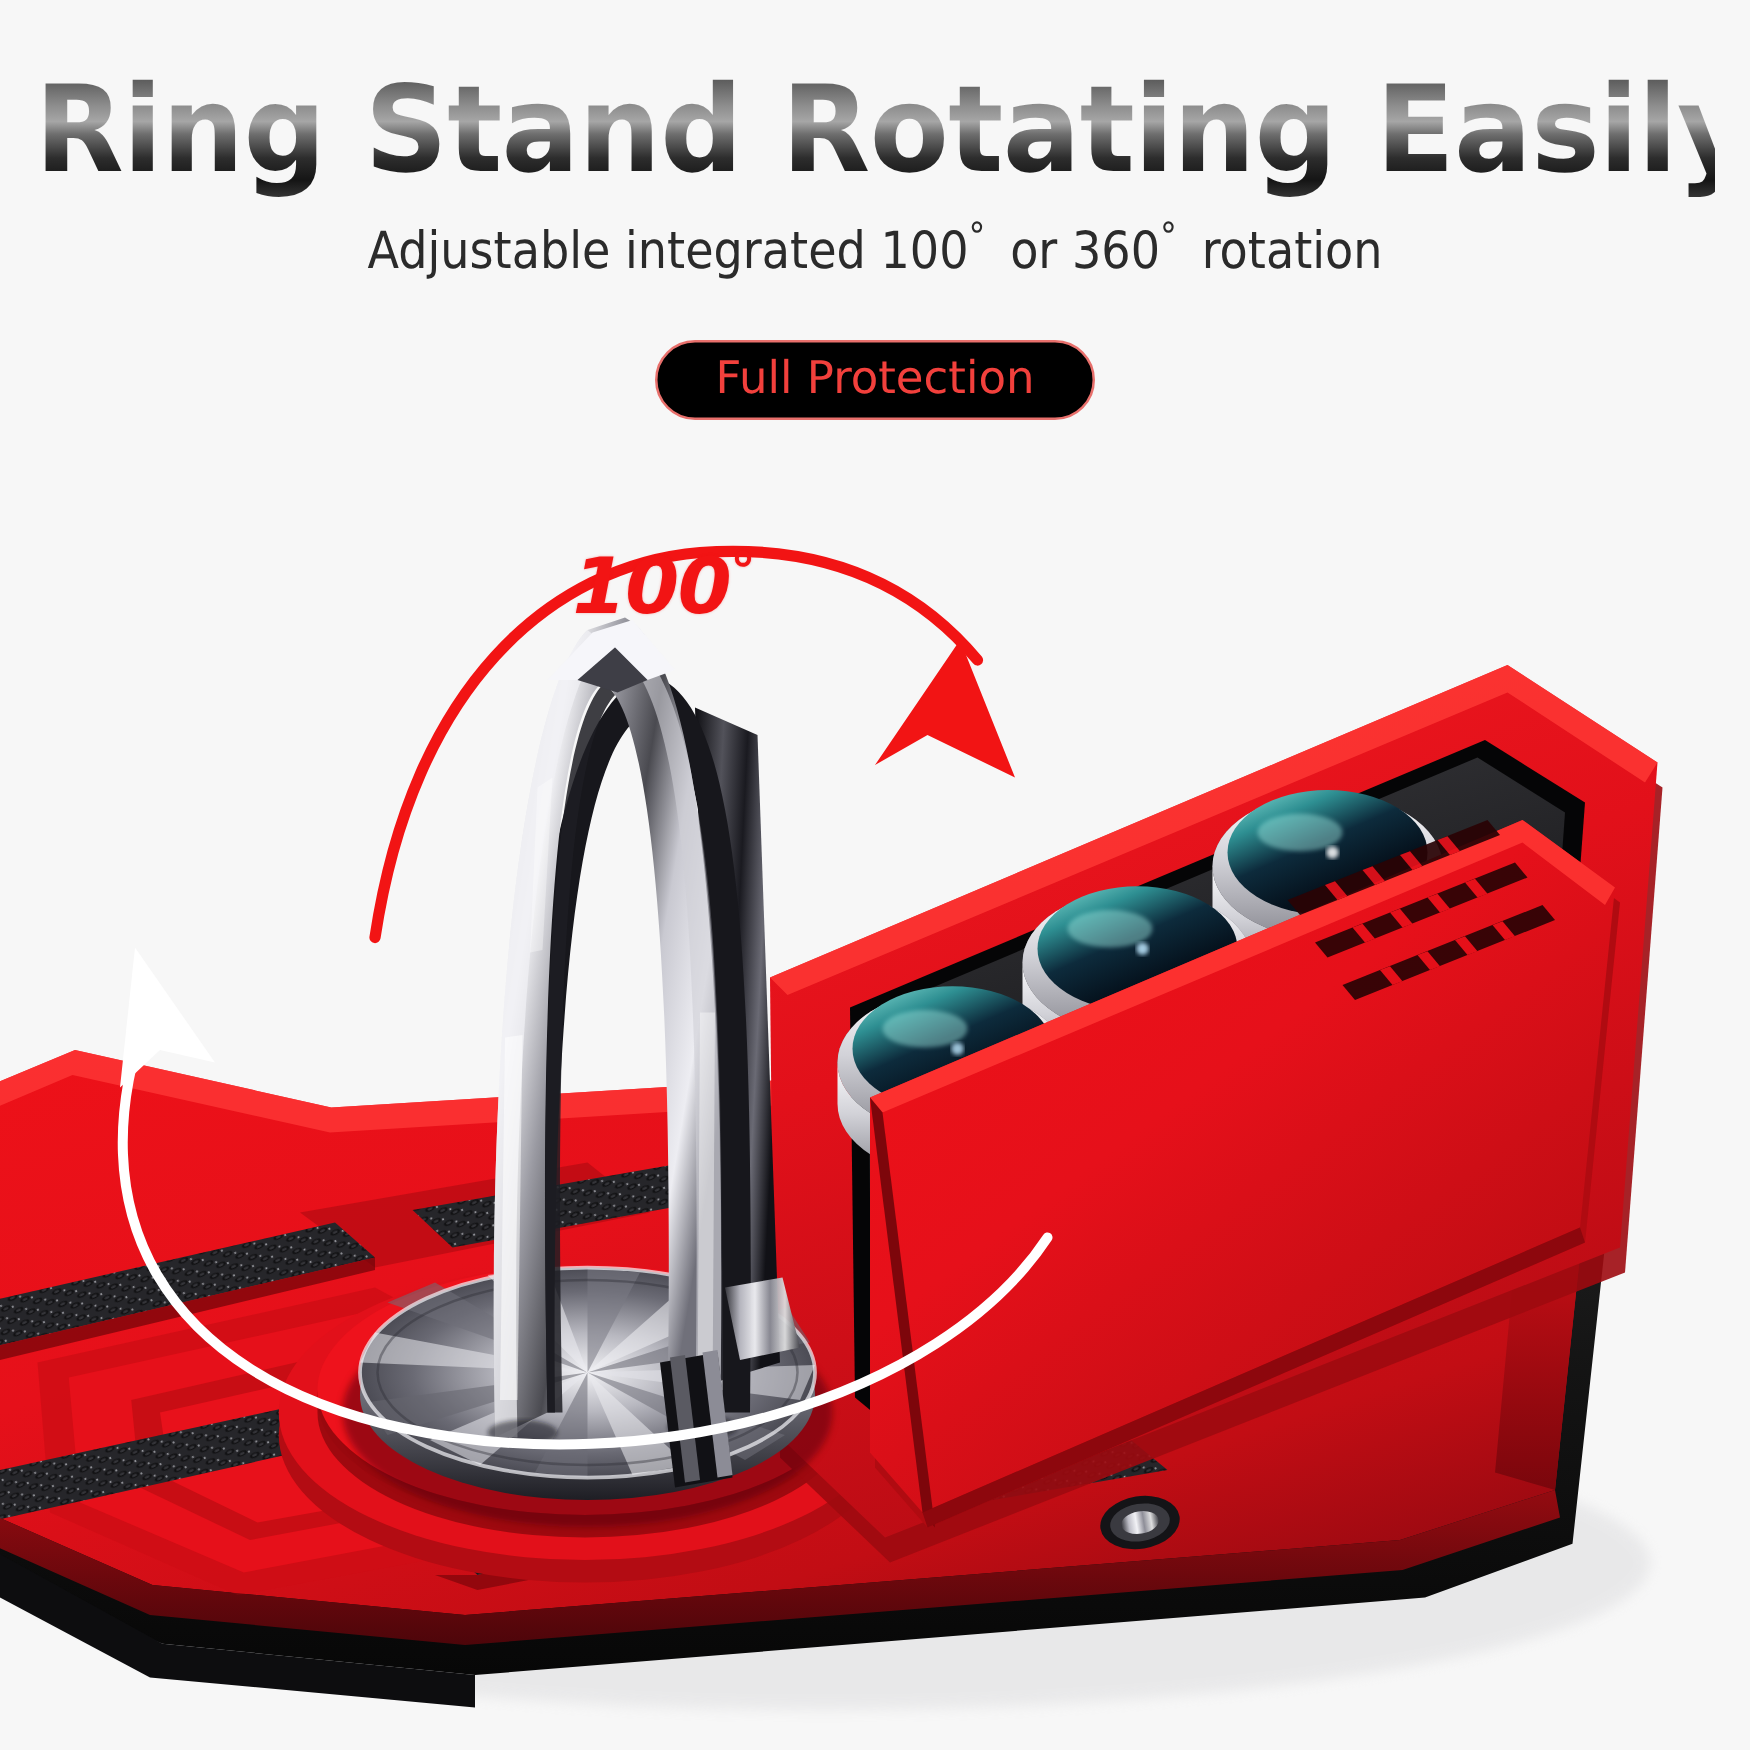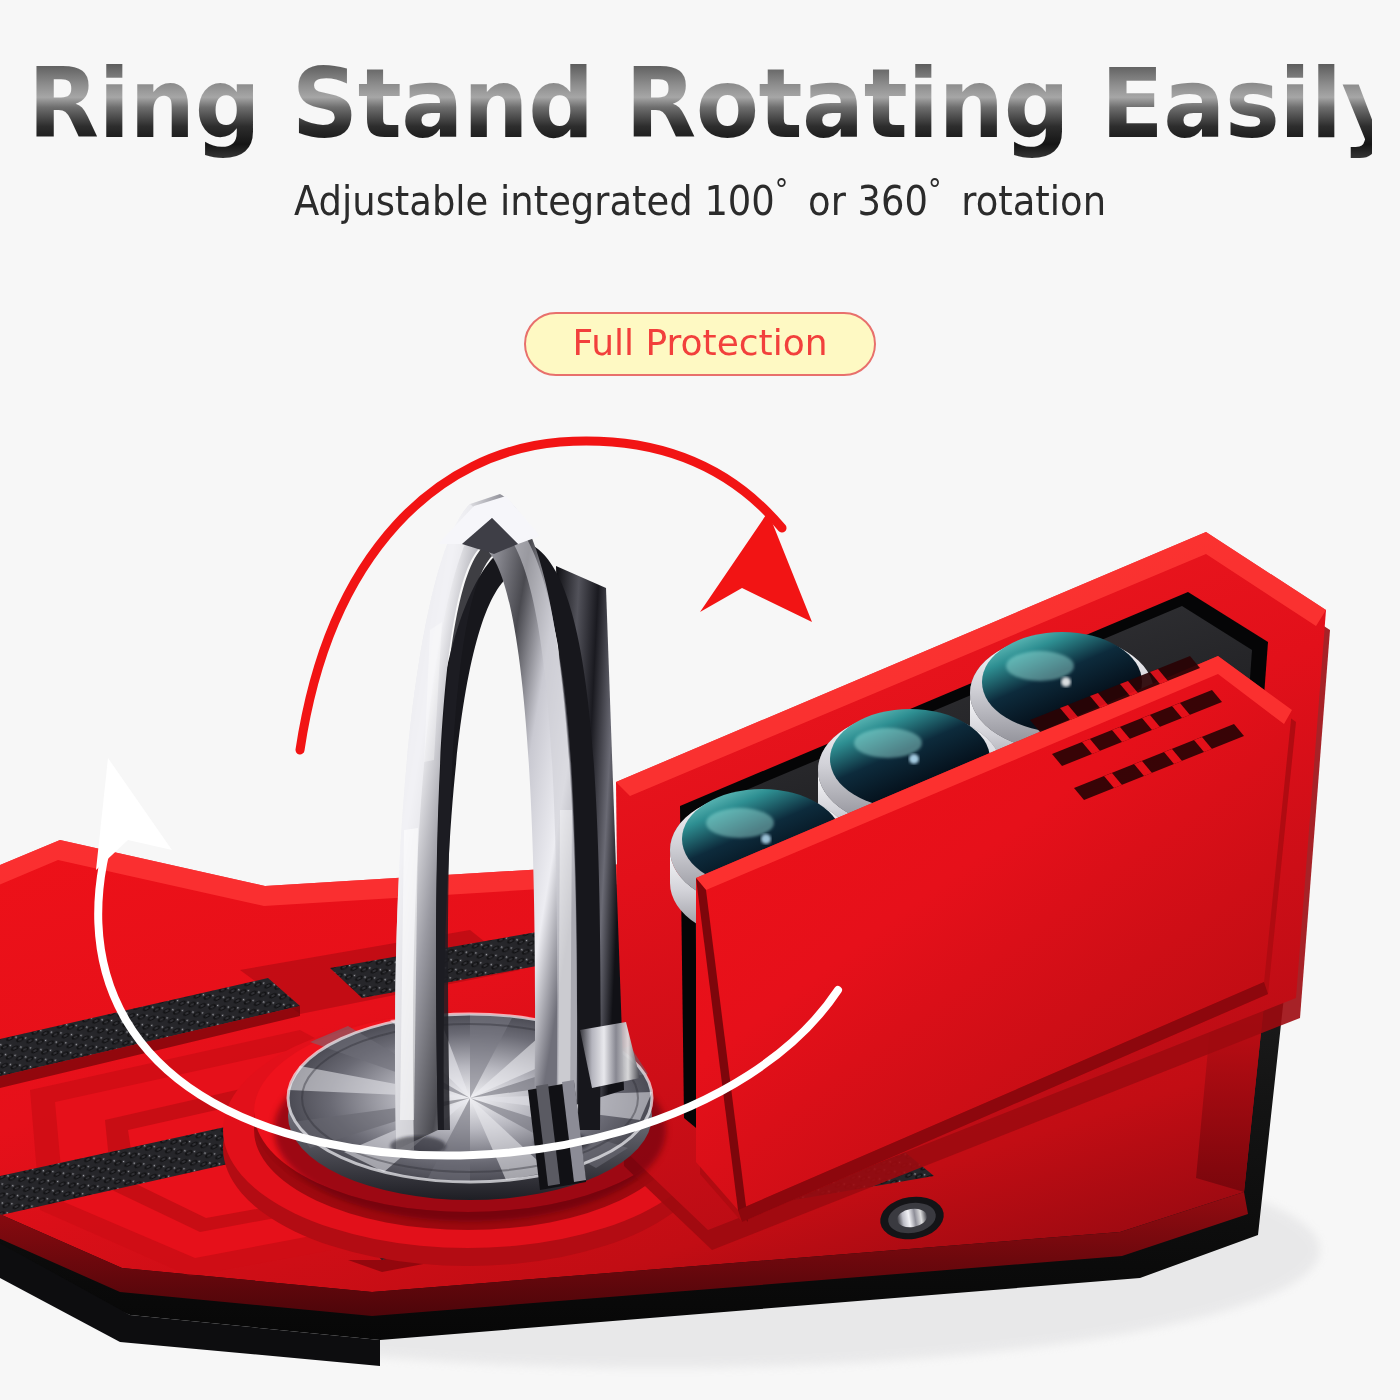--- a/index.html
+++ b/index.html
@@ -44,23 +44,22 @@
 
   .badge-wrap{position:absolute;left:0;top:272px;width:1400px;text-align:center;}
   .badge{
     display:inline-block;
     padding:8px 46px 11px;
     border:2px solid #e8706c;
     border-radius:40px;
     color:#f2403c;
     font-size:36px;
     font-family:"DejaVu Sans","Liberation Sans",sans-serif;
-    background:#fef9c3;
+    background:#000000;
     line-height:1.15;
-    margin-top:40px;
   }
 
   
   #art{position:absolute;left:0;top:330px;width:1400px;height:1070px;}
 
   
   .ann-100{
     position:absolute;left:458px;top:432px;
     font-size:62px;font-weight:700;font-style:italic;
     color:#f21414;
@@ -435,15 +434,16 @@
       <path d="M300 420 C330 220 440 122 560 112 C672 104 740 148 782 198" fill="none" stroke="#f21414" stroke-width="9" stroke-linecap="round"></path>
       <path d="M768 182 L812 292 L742 258 L700 282 Z" fill="#f21414"></path>
     </g>
 
     <g>
       <path d="M118 480 C60 640 130 770 320 812 C520 856 752 790 838 660" fill="none" stroke="#ffffff" stroke-width="8" stroke-linecap="round"></path>
       <path d="M108 428 L172 520 L128 510 L96 540 Z" fill="#ffffff"></path>
     </g>
   </svg>
 
+  <div class="ann-100"><span>100</span><span class="dg">°</span></div>
 
 
 </div>
 
 </body></html>

